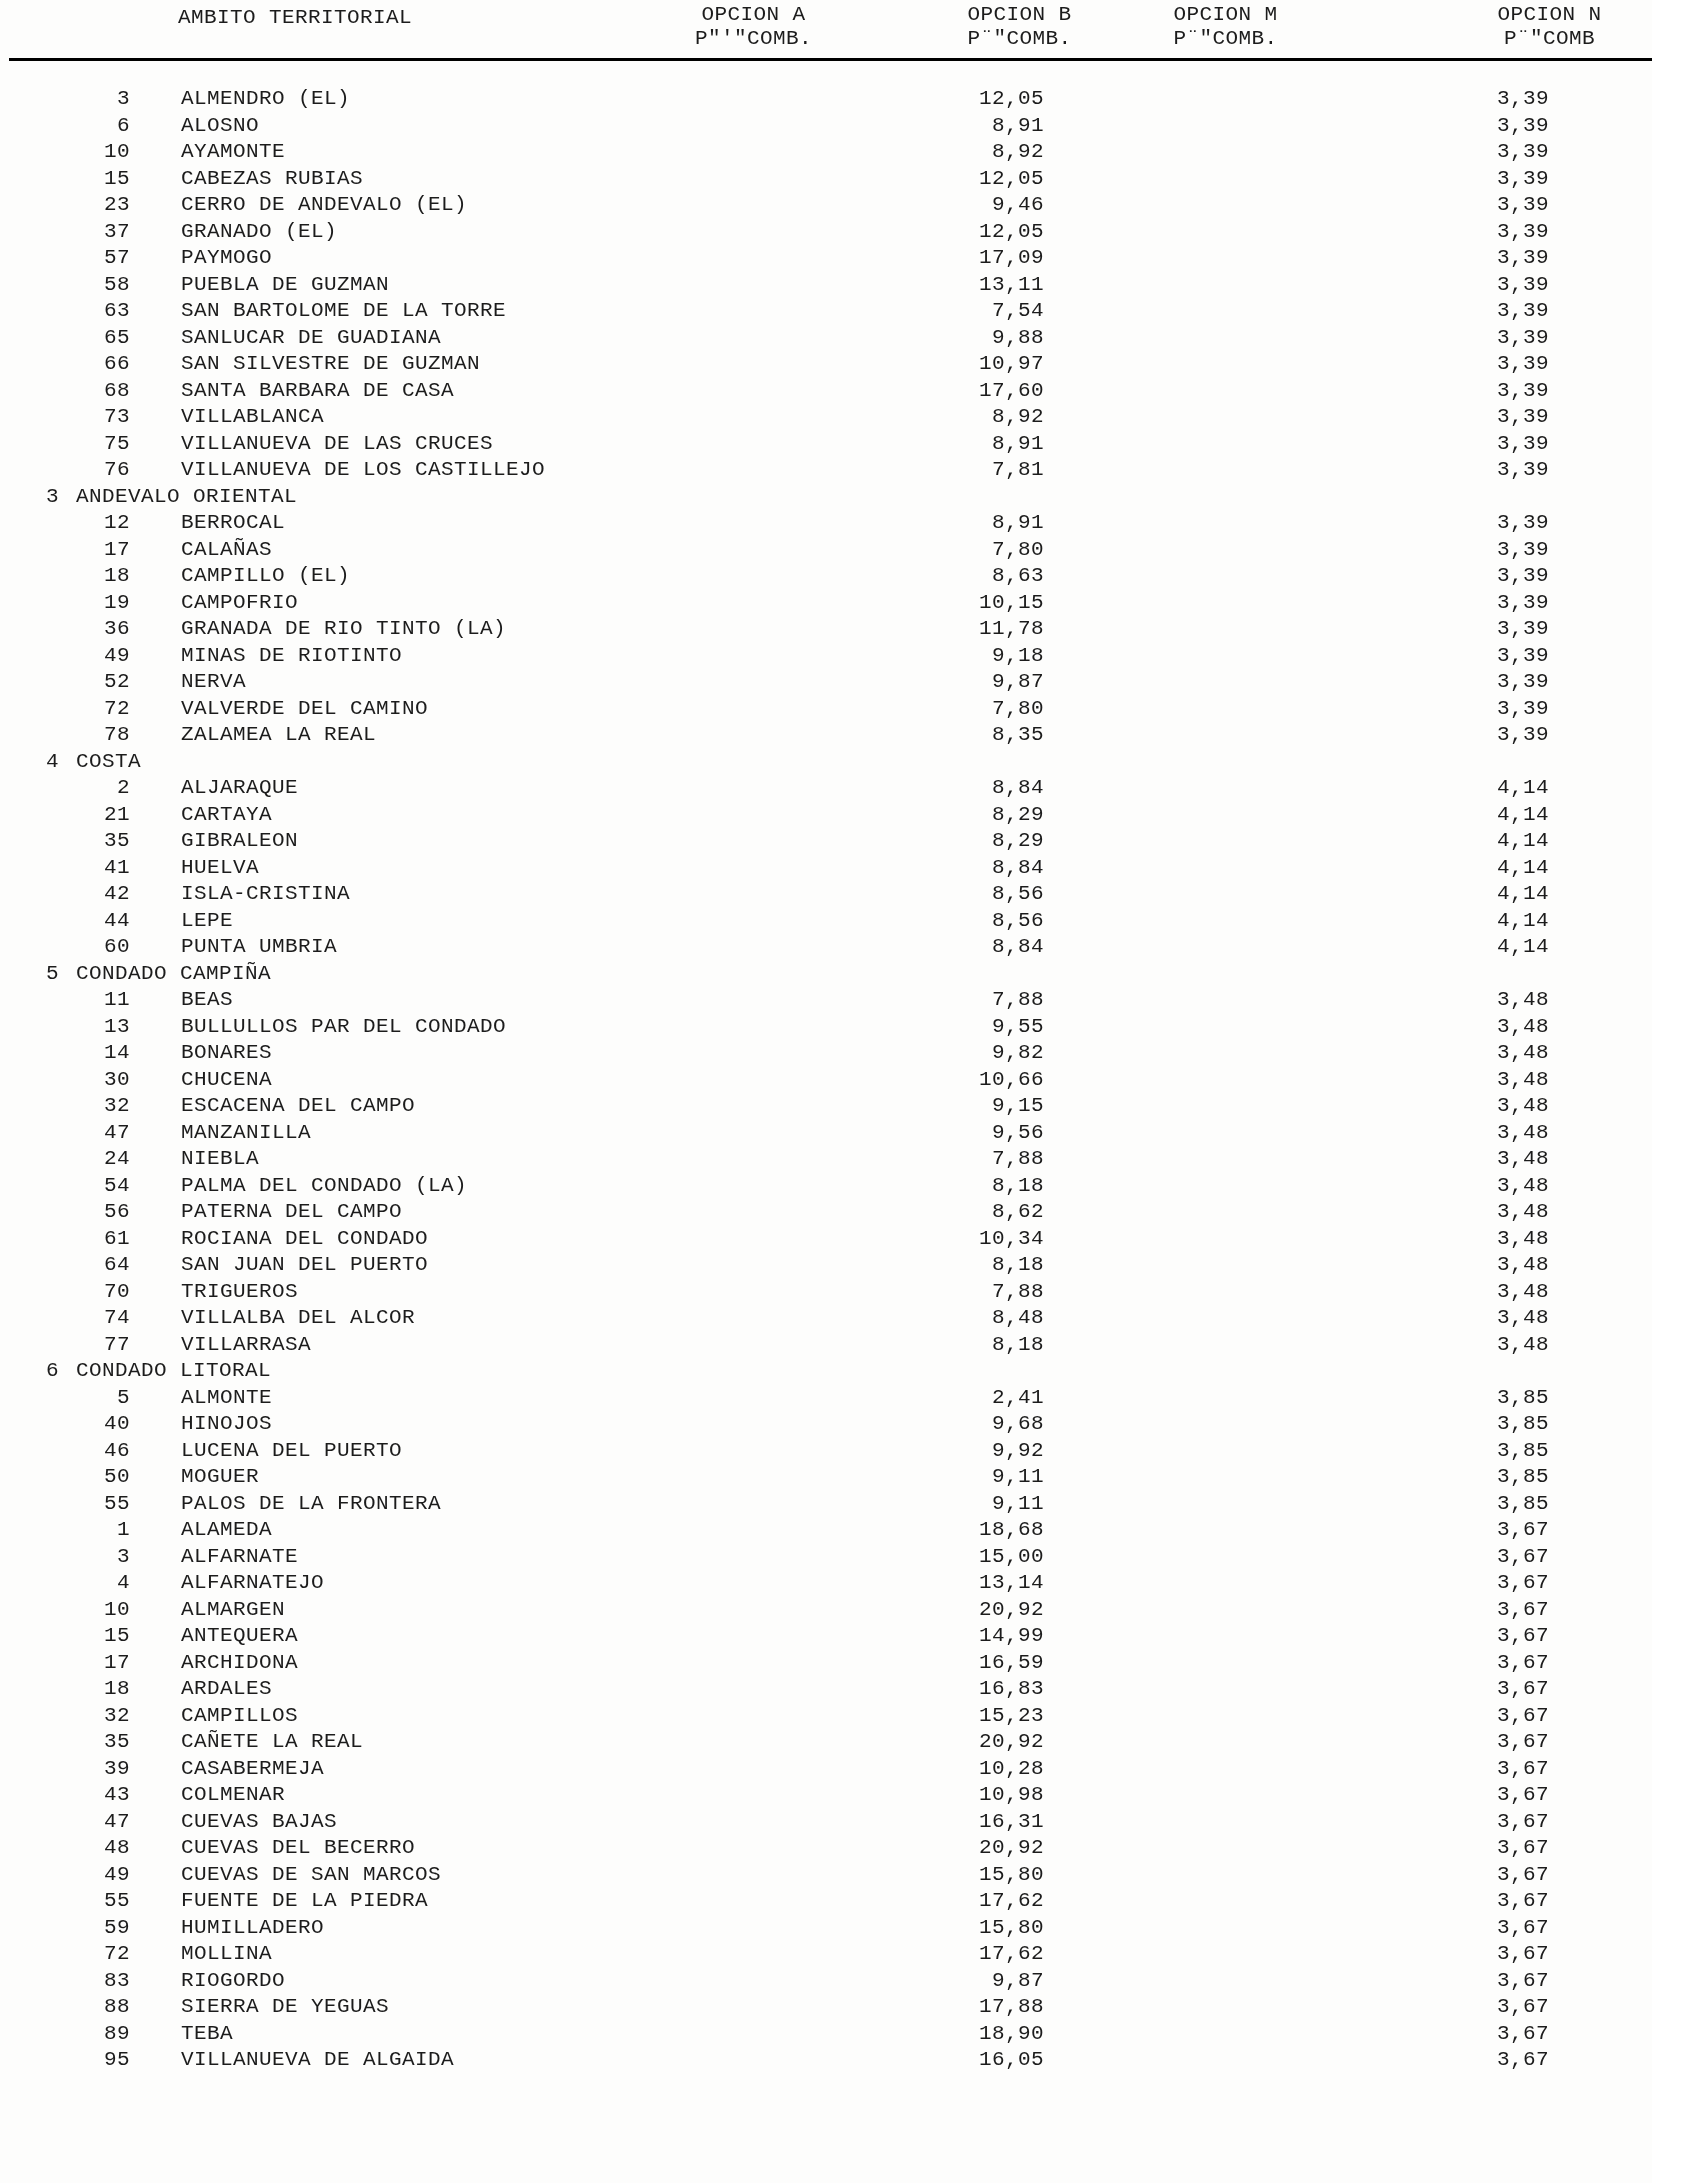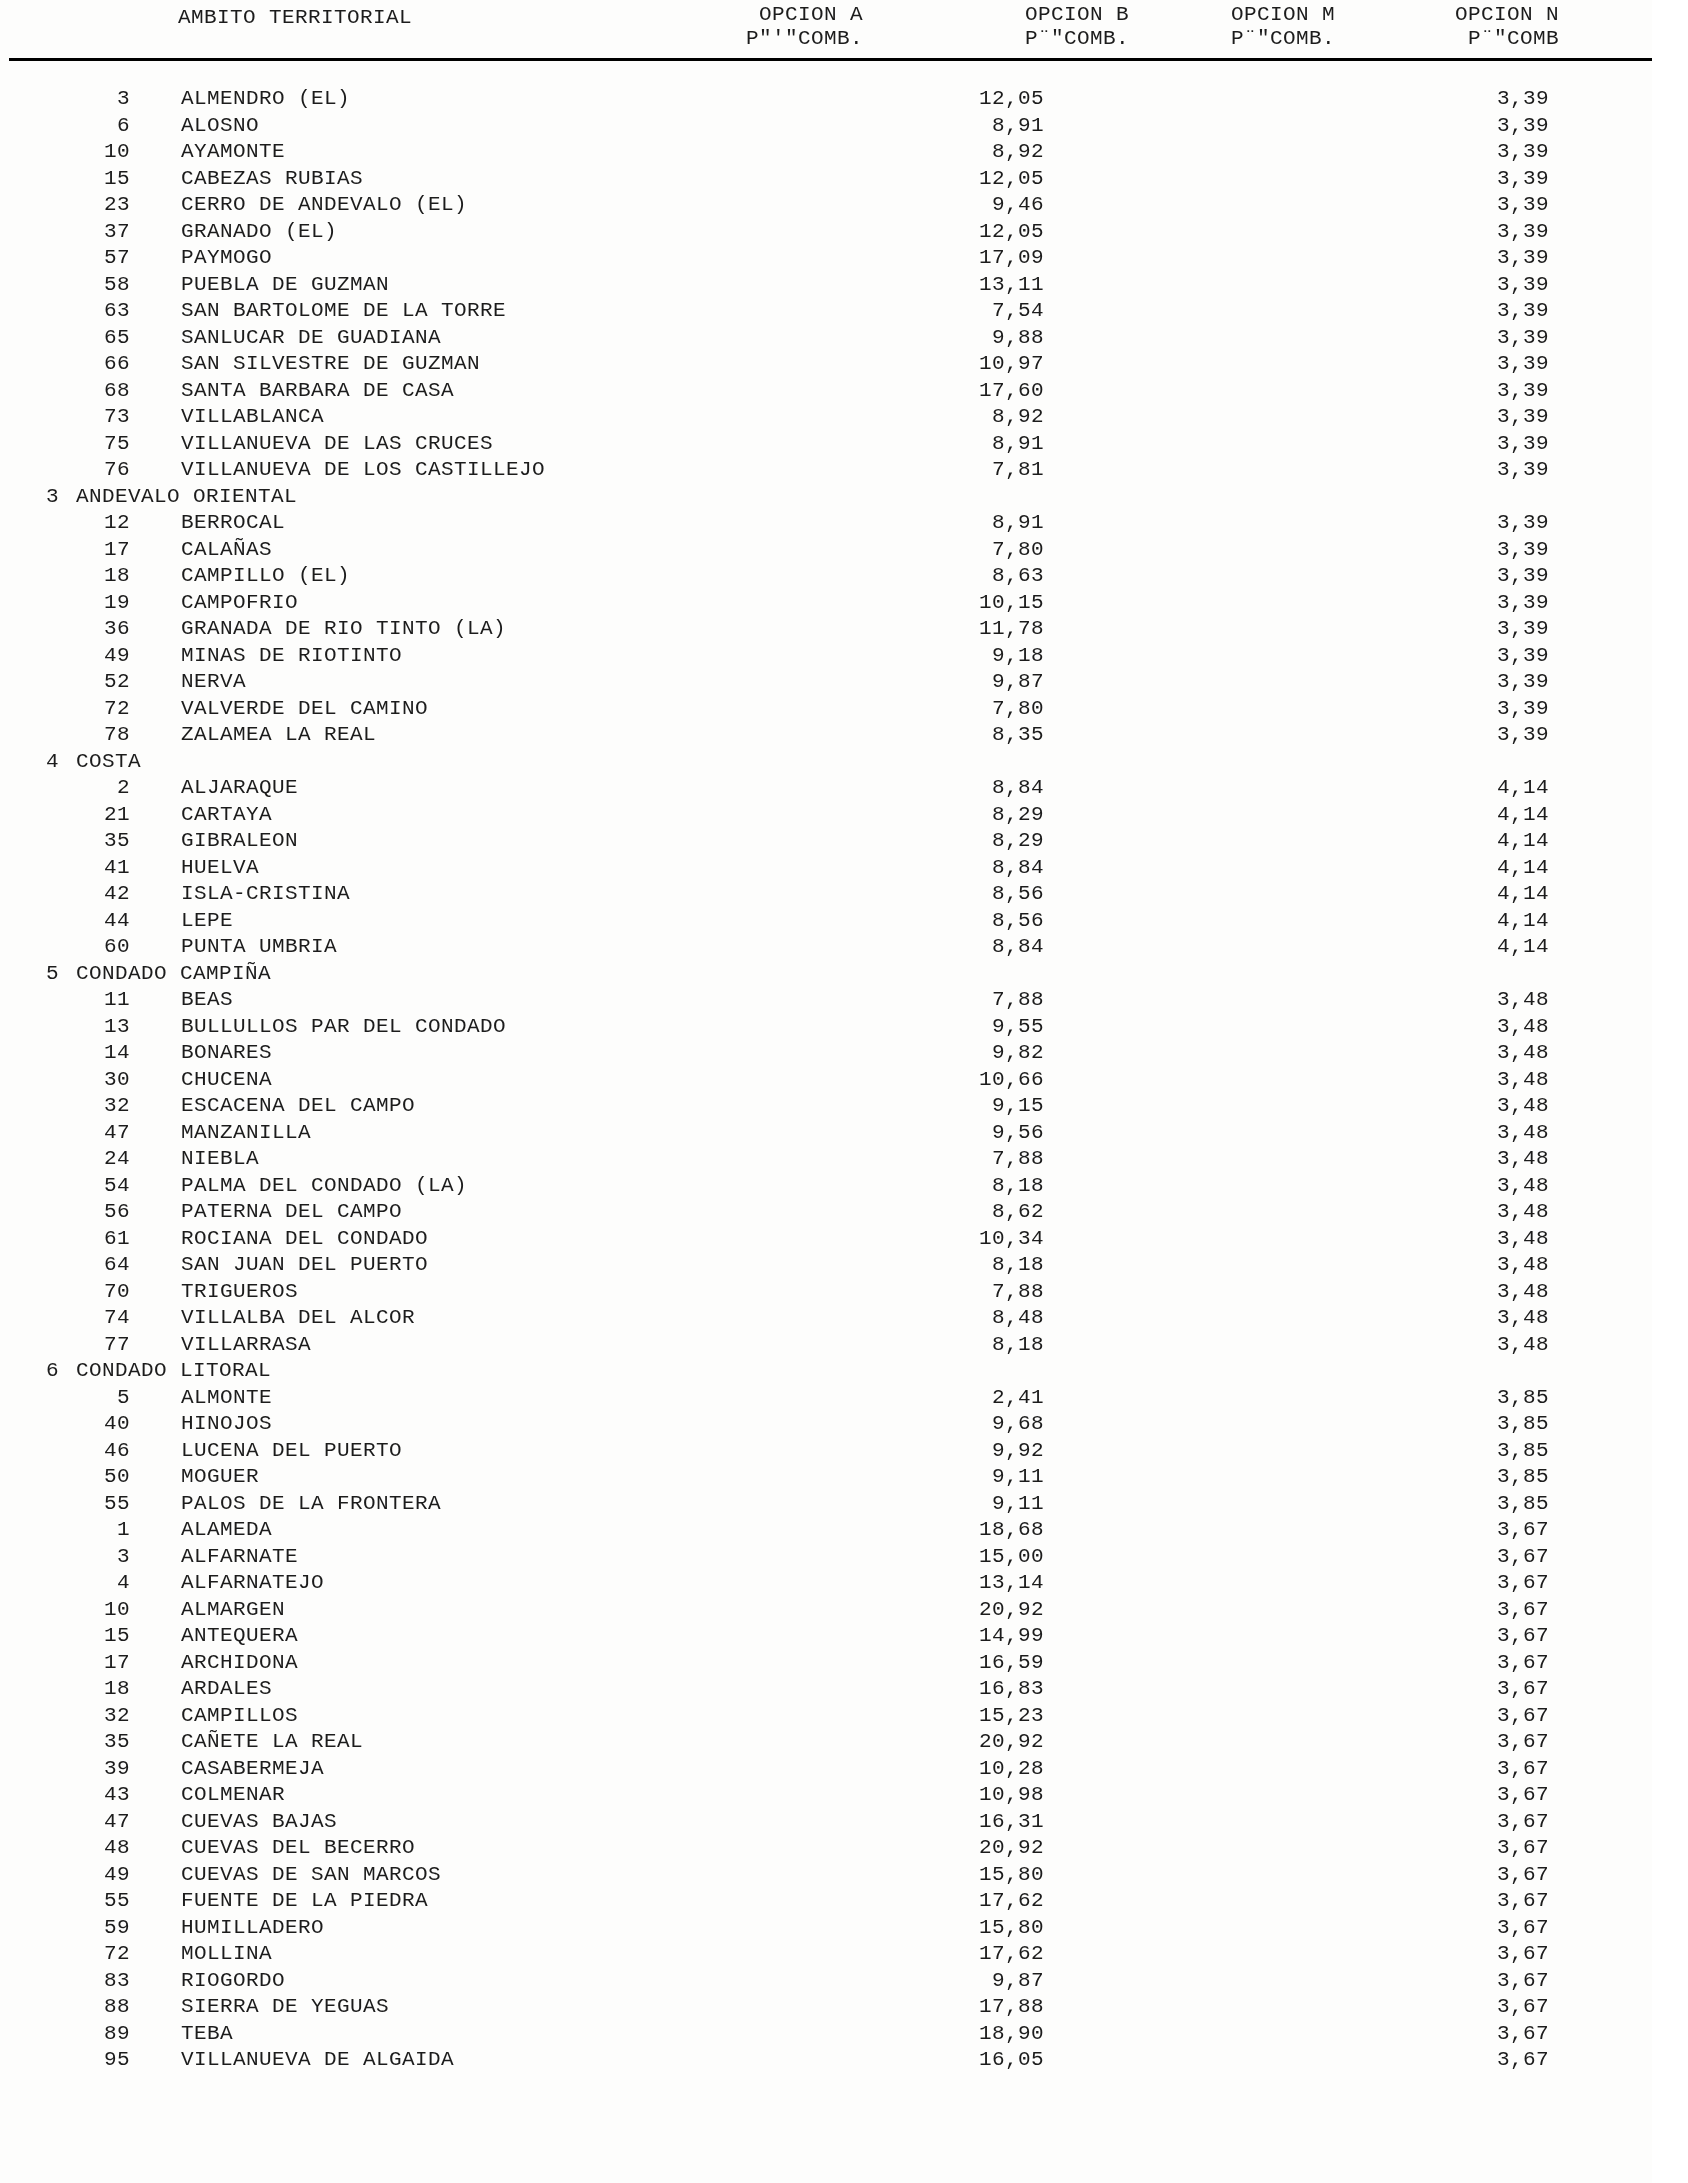--- a/index.html
+++ b/index.html
@@ -14,25 +14,25 @@
     background: #fdfdfc;
     font-family: "Liberation Mono", "DejaVu Sans Mono", monospace;
     font-size: 21px;
     letter-spacing: 0.4px;
     color: #1c1c1c;
     overflow: hidden;
   }
   
   .header { position: absolute; top: 0; left: 0; width: 100%; height: 86px; }
   .ambito { position: absolute; left: 178px; top: 5.9px; white-space: nowrap; }
-  .colhead { position: absolute; top: 2.9px; width: 219px; text-align: right; line-height: 24px; }
+  .colhead { position: absolute; top: 2.9px; width: 219px; text-align: center; line-height: 24px; }
   .col-a { left: 644px; }
   .col-b { left: 910px; }
   .col-m { left: 1116px; }
-  .col-n { left: 1340px; }
+  .col-n { left: 1440px; }
   .rule {
     position: absolute;
     left: 8.8px;
     top: 58px;
     width: 1662px;
     height: 2.9px;
     background: #000000;
   }
   
   .rows { position: absolute; top: 86px; left: 0; width: 100%; }

